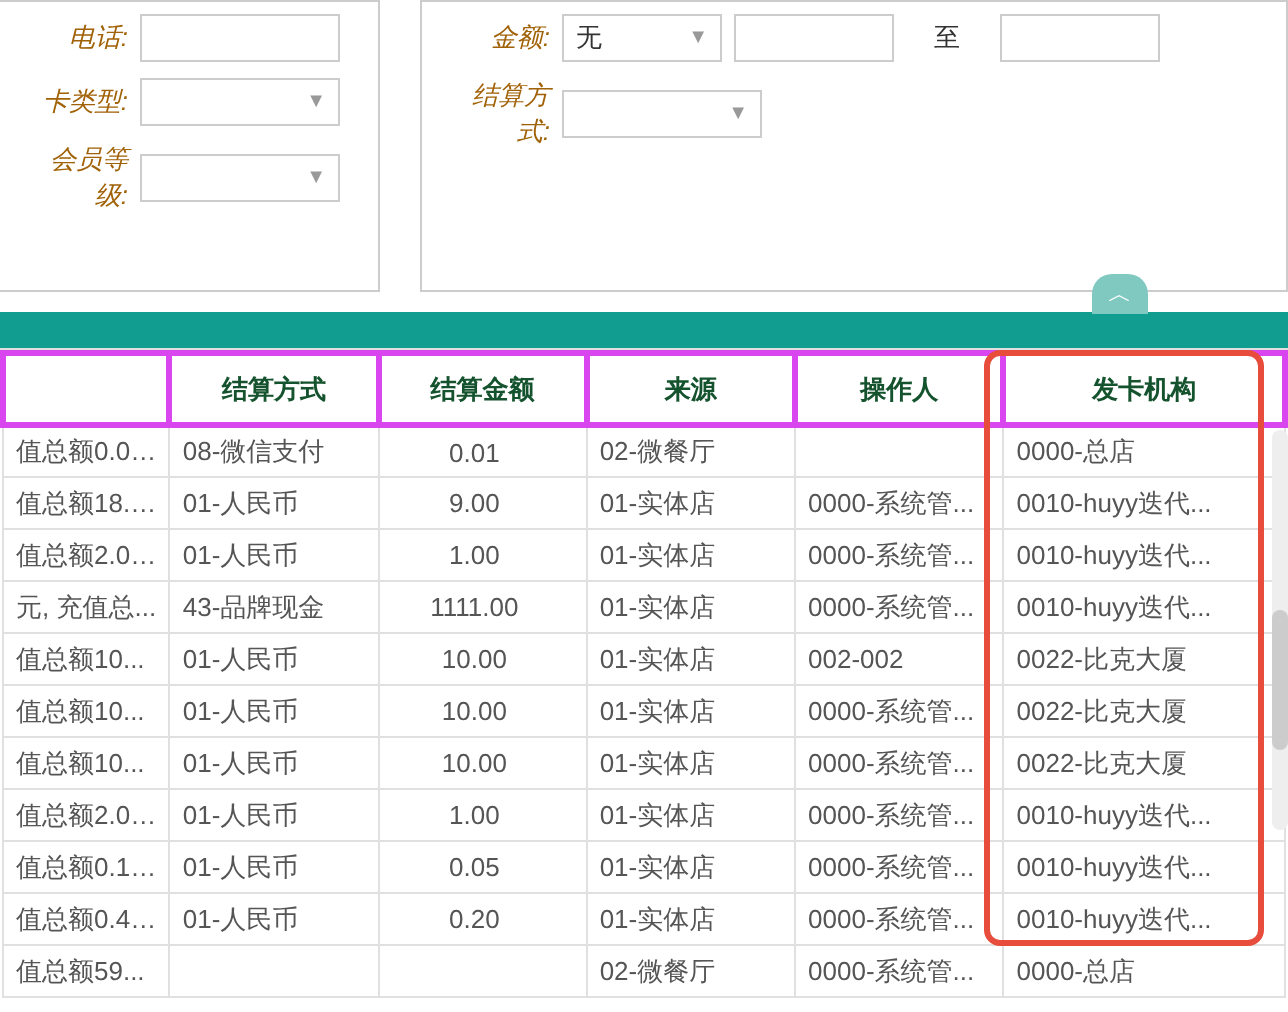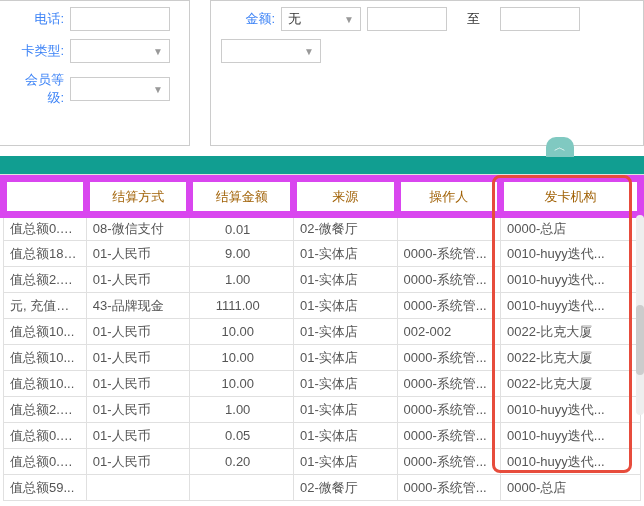--- a/index.html
+++ b/index.html
@@ -27,21 +27,22 @@
     }
     .filter-row {
       display: flex;
       align-items: center;
       margin-bottom: 8px;
     }
     .filter-label {
       width: 60px;
       text-align: right;
       padding-right: 6px;
-      color: #3b82f6;
+      color: #a16207;
+      font-style: italic;
     }
     .filter-input {
       border: 1px solid #ccc;
       height: 24px;
       padding: 0 6px;
       width: 100px;
       background: #fff;
     }
     .filter-select {
       border: 1px solid #ccc;
@@ -90,24 +91,24 @@
       position: relative;
       border-top: 1px solid #e0e0e0;
     }
     .data-table {
       width: 100%;
       border-collapse: collapse;
       table-layout: fixed;
     }
     .data-table th {
       background: #fff;
-      border: 7px solid #d946ef;
+      border: 3px solid #d946ef;
       height: 36px;
-      font-weight: normal;
-      color: #a16207;
+      font-weight: bold;
+      color: #14532d;
       text-align: center;
       overflow: hidden;
       white-space: nowrap;
       text-overflow: ellipsis;
     }
     .data-table td {
       border: 1px solid #e0e0e0;
       height: 26px;
       padding: 0 6px;
       color: #555;
@@ -179,20 +180,21 @@
       <span class="filter-label">金额:</span>
       <div class="filter-select" style="width:80px">
         <span>无</span>
         <span class="select-caret">▼</span>
       </div>
       <input class="filter-input" style="width: 80px; margin-left: 6px;" value="">
       <span class="to-label">至</span>
       <input class="filter-input" style="width: 80px;" value="">
     </div>
     <div class="filter-row">
+      <span class="filter-label">结算方式:</span>
       <div class="filter-select">
         <span></span>
         <span class="select-caret">▼</span>
       </div>
     </div>
   </div>
 </div>
 
 <div class="teal-bar">
   <div class="collapse-btn">

